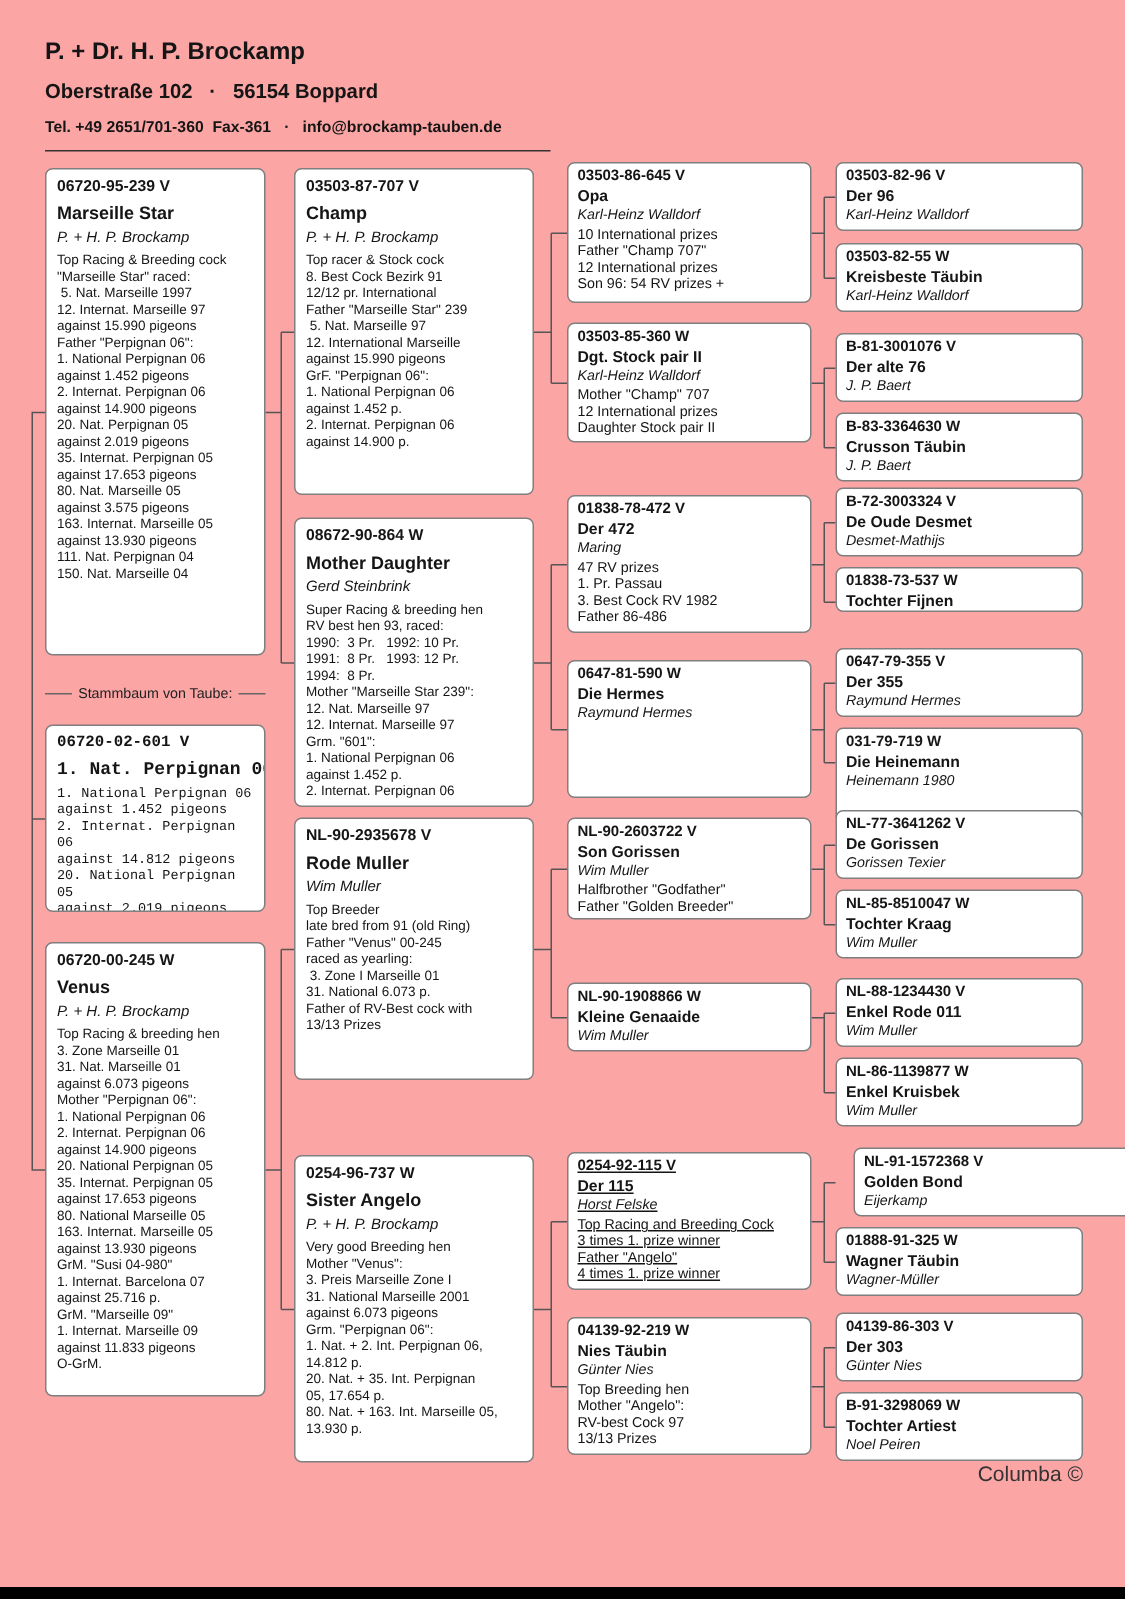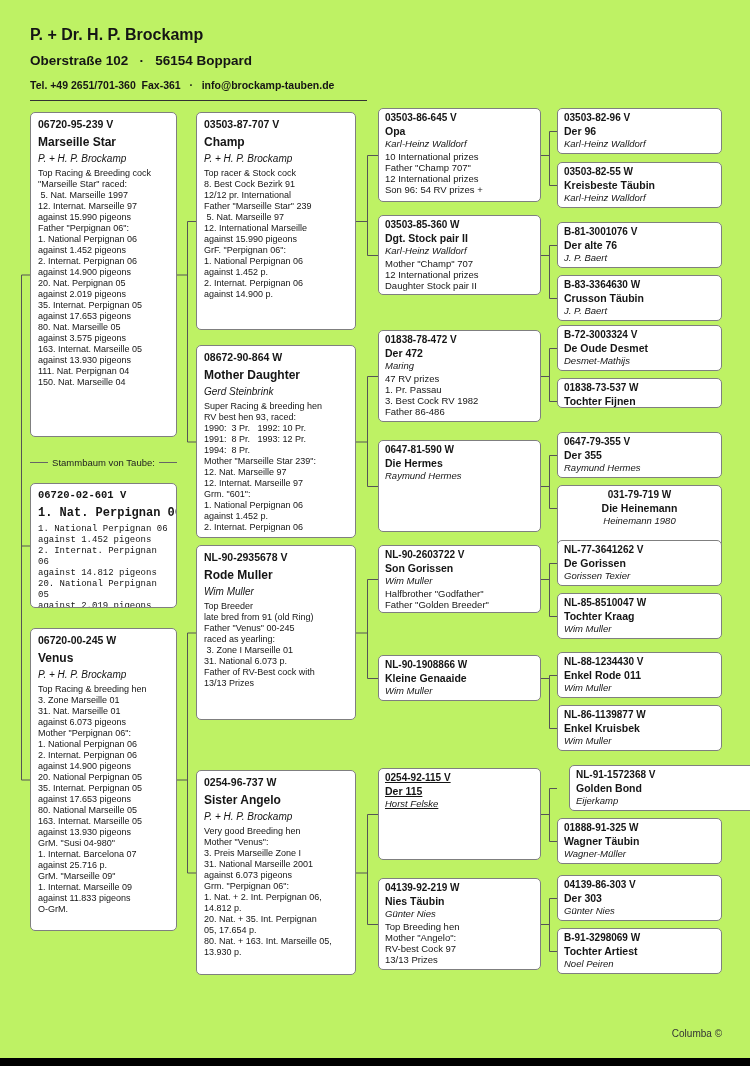--- a/index.html
+++ b/index.html
@@ -1,18 +1,18 @@
 <!DOCTYPE html>
 <html style="--box-border: #7f7f7f;"><head>
 <meta charset="utf-8">
 <style>
   * { margin:0; padding:0; box-sizing:border-box; }
   html,body { background:#ffffff; }
   body { font-family:"Liberation Sans","DejaVu Sans",sans-serif; }
-  #page { position:relative; width:750px; height:1066px; background:#bef264; color:#151515; overflow:hidden; }
+  #page { position:relative; width:750px; height:1066px; background:#fca5a5; color:#151515; overflow:hidden; }
 
   
   #header { position:absolute; left:30px; top:26px; }
   #header div { white-space:pre; }
   .h-title   { font-size:16px; font-weight:bold; margin-bottom:9px; }
   .h-addr    { font-size:13.5px; font-weight:bold; margin-bottom:11px; }
   .h-contact { font-size:10.5px; font-weight:bold; }
   #header-rule { position:absolute; left:30px; top:100px; width:337px; height:1px; background:#333; }
 
   
@@ -32,21 +32,21 @@
   .box.lg .box-name    { font-size:12px;   margin-bottom:4px; }
   .box.lg .box-owner   { font-size:10px;   margin-bottom:4px; }
   .box.lg .box-details { font-size:9px;    line-height:11px; }
 
   
   #tree-label { position:absolute; left:30px; top:457px; width:147px; z-index:3;
                 display:flex; align-items:center; gap:4px; font-size:9.5px; color:#222; }
   #tree-label .tick { flex:1; height:1px; background:#666; }
   #tree-label span.txt { white-space:pre; }
 
-  #credit { position:absolute; right:28px; top:1028px; font-size:10px; color:#333; }
+  #credit { position:absolute; right:28px; top:974px; font-size:14px; color:#333; }
   #bottom-bar { position:absolute; left:0; top:1058px; width:750px; height:8px; background:#000; }
 </style>
 </head>
 <body>
 
 <div id="page" style="color: rgb(21, 21, 21);">
 
   <div id="header">
     <div class="h-title">P. + Dr. H. P. Brockamp</div>
     <div class="h-addr">Oberstraße 102   ·   56154 Boppard</div>
@@ -224,20 +224,24 @@
       </div>
       <div class="box" style="left: 378px; top: 655px; width: 163px; height: 46px;">
         <div class="box-ring">NL-90-1908866 W</div>
         <div class="box-name">Kleine Genaaide</div>
         <div class="box-owner">Wim Muller</div>
       </div>
       <div class="box" style="left: 378px; top: 768px; width: 163px; height: 92px; text-decoration: underline;">
         <div class="box-ring">0254-92-115 V</div>
         <div class="box-name">Der 115</div>
         <div class="box-owner">Horst Felske</div>
+        <div class="box-details">Top Racing and Breeding Cock
+3 times 1. prize winner
+Father "Angelo"
+4 times 1. prize winner</div>
       </div>
       <div class="box" style="left: 378px; top: 878px; width: 163px; height: 92px;">
         <div class="box-ring">04139-92-219 W</div>
         <div class="box-name">Nies Täubin</div>
         <div class="box-owner">Günter Nies</div>
         <div class="box-details">Top Breeding hen
 Mother "Angelo":
 RV-best Cock 97
 13/13 Prizes</div>
       </div>
@@ -269,21 +273,21 @@
       <div class="box" style="left: 557px; top: 378px; width: 165px; height: 30px;">
         <div class="box-ring">01838-73-537 W</div>
         <div class="box-name">Tochter Fijnen</div>
         <div class="box-owner">Maring</div>
       </div>
       <div class="box" style="left: 557px; top: 432px; width: 165px; height: 46px;">
         <div class="box-ring">0647-79-355 V</div>
         <div class="box-name">Der 355</div>
         <div class="box-owner">Raymund Hermes</div>
       </div>
-      <div class="box" style="left: 557px; top: 485px; width: 165px; height: 64px; text-align: center;">
+      <div class="box" style="left: 557px; top: 485px; width: 165px; height: 64px;">
         <div class="box-ring">031-79-719 W</div>
         <div class="box-name">Die Heinemann</div>
         <div class="box-owner">Heinemann 1980</div>
       </div>
       <div class="box" style="left: 557px; top: 540px; width: 165px; height: 46px;">
         <div class="box-ring">NL-77-3641262 V</div>
         <div class="box-name">De Gorissen</div>
         <div class="box-owner">Gorissen Texier</div>
       </div>
       <div class="box" style="left: 557px; top: 593px; width: 165px; height: 46px;">

